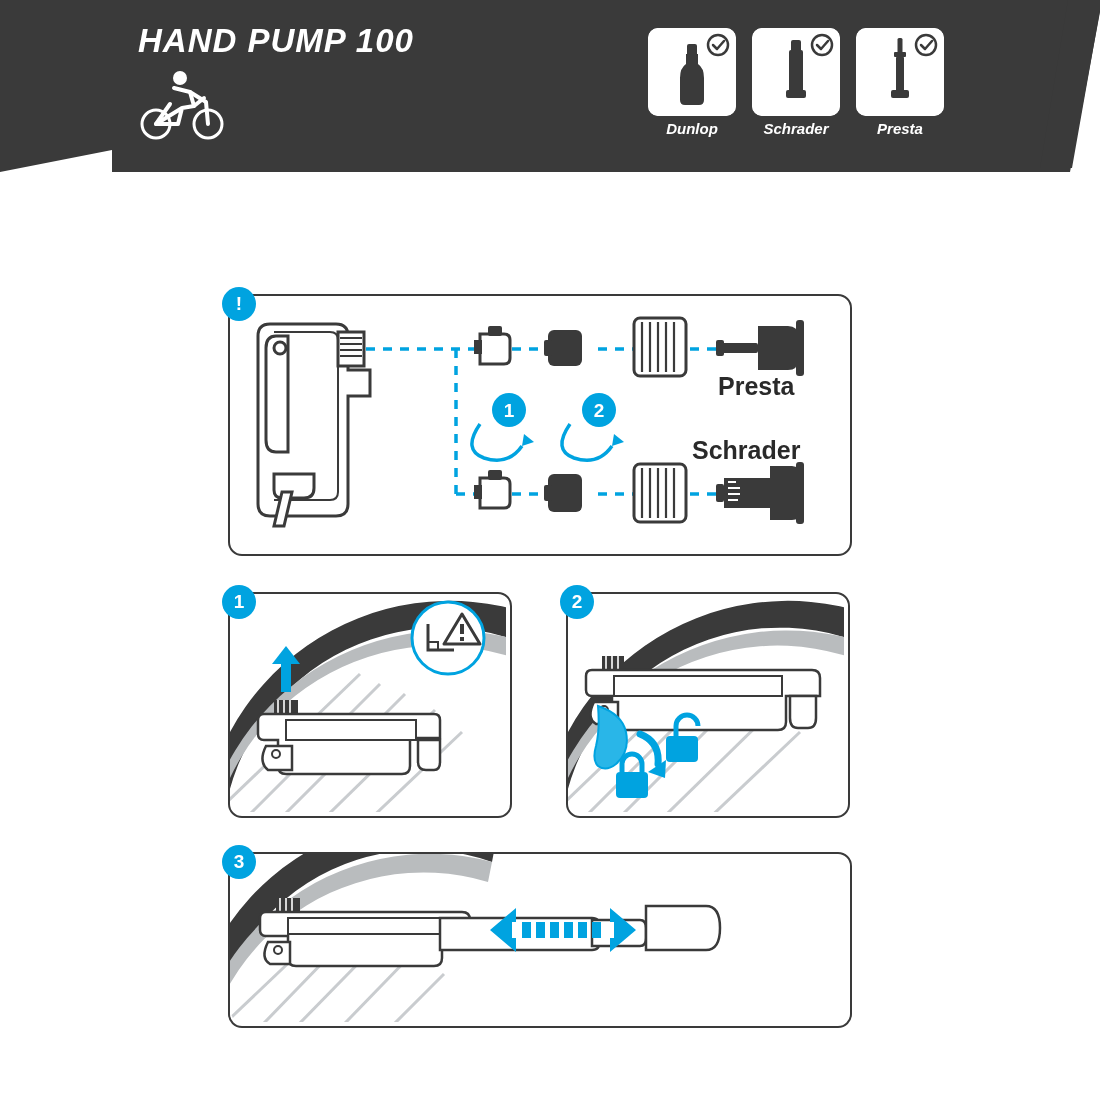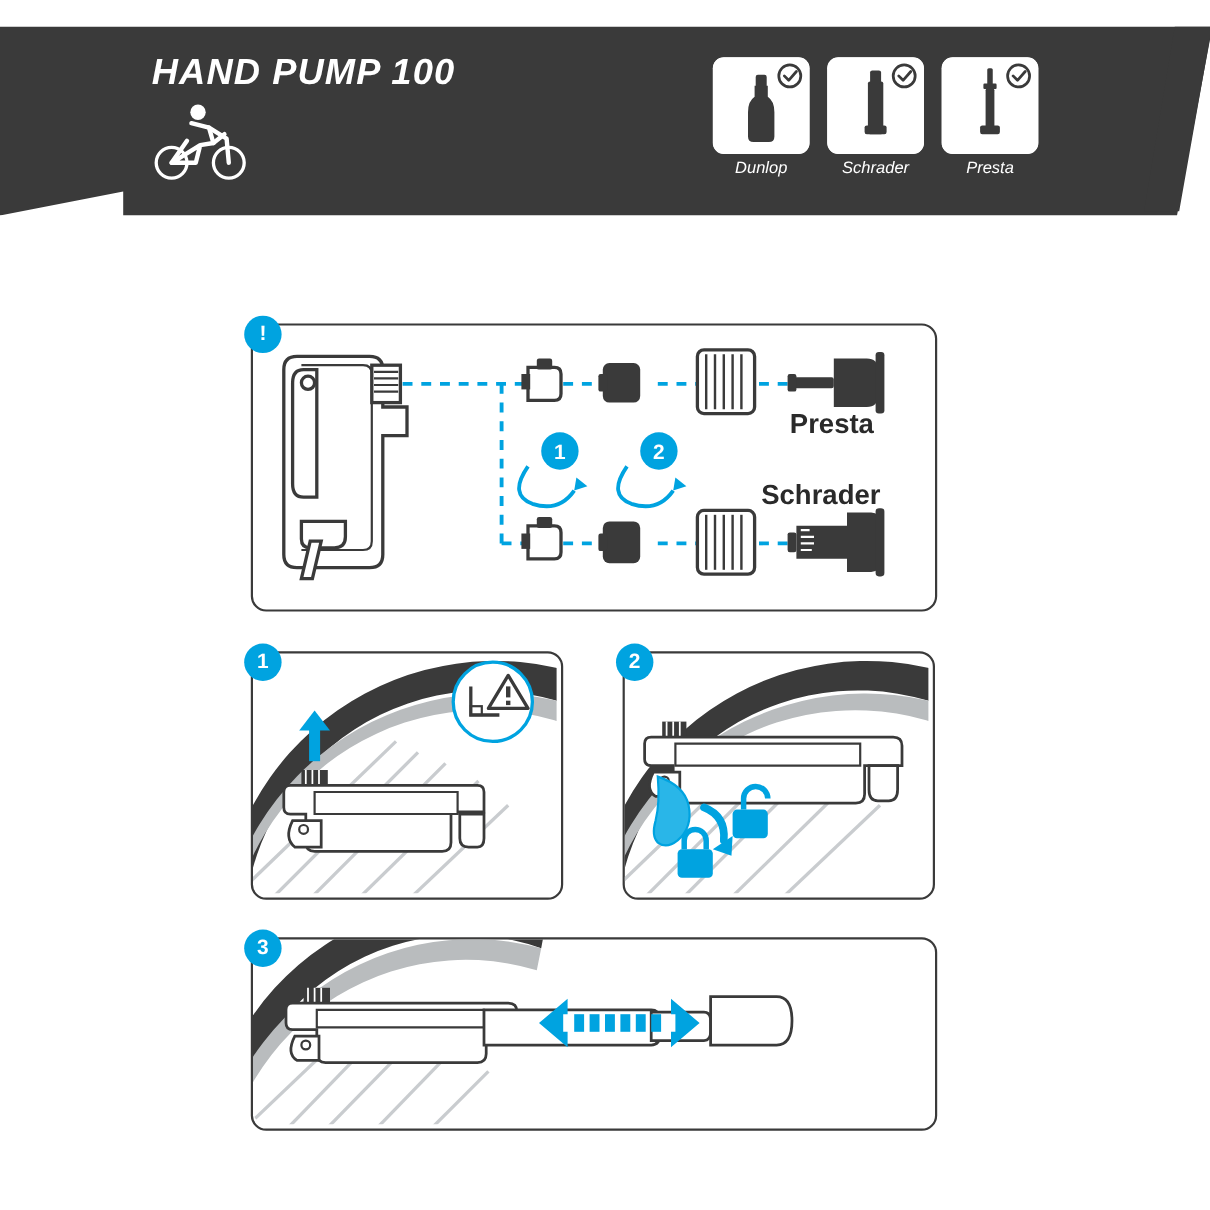--- a/index.html
+++ b/index.html
@@ -5,21 +5,21 @@
   html,body{margin:0;padding:0;}
   body{
     width:1100px;height:1100px;
     background:#ffffff;
     font-family:"Liberation Sans", sans-serif;
     position:relative;
     overflow:hidden;
   }
   
   .header{
-    position:absolute;left:0;top:0;width:1100px;height:172px;margin-top:24px;
+    position:absolute;left:0;top:0;width:1100px;height:172px;
   }
   .header-bg{
     position:absolute;left:0;top:0;width:1100px;height:172px;
   }
   .header-title{
     position:absolute;left:138px;top:22px;
     font-size:33px;font-weight:bold;font-style:italic;
     color:#ffffff;letter-spacing:1px;
     white-space:nowrap;
   }
@@ -32,21 +32,21 @@
   }
   .valve{
     position:absolute;top:0;width:88px;height:88px;
   }
   .valve .chip{
     position:absolute;left:0;top:0;width:88px;height:88px;
     background:#ffffff;border-radius:10px;
   }
   .valve .label{
     position:absolute;left:-6px;top:92px;width:100px;
-    text-align:center;font-size:15px;font-weight:normal;font-style:italic;
+    text-align:center;font-size:15px;font-weight:bold;font-style:italic;
     color:#ffffff;white-space:nowrap;
   }
   
   .panel{
     position:absolute;
     border:2px solid #3a3a3a;border-radius:14px;
     background:#ffffff;
   }
   .badge{
     position:absolute;

